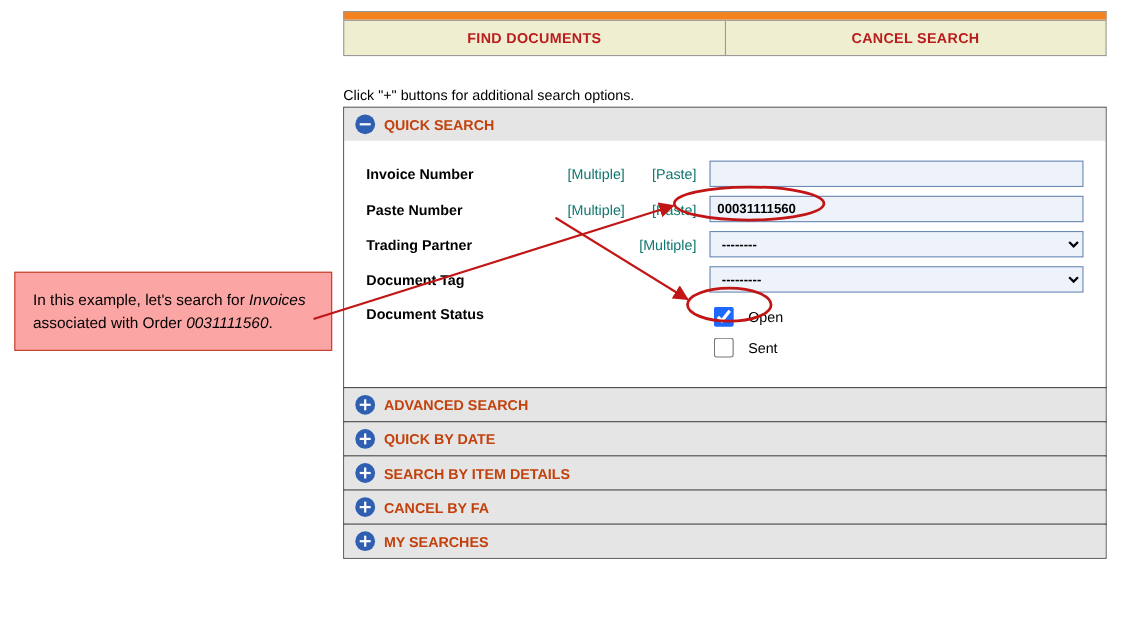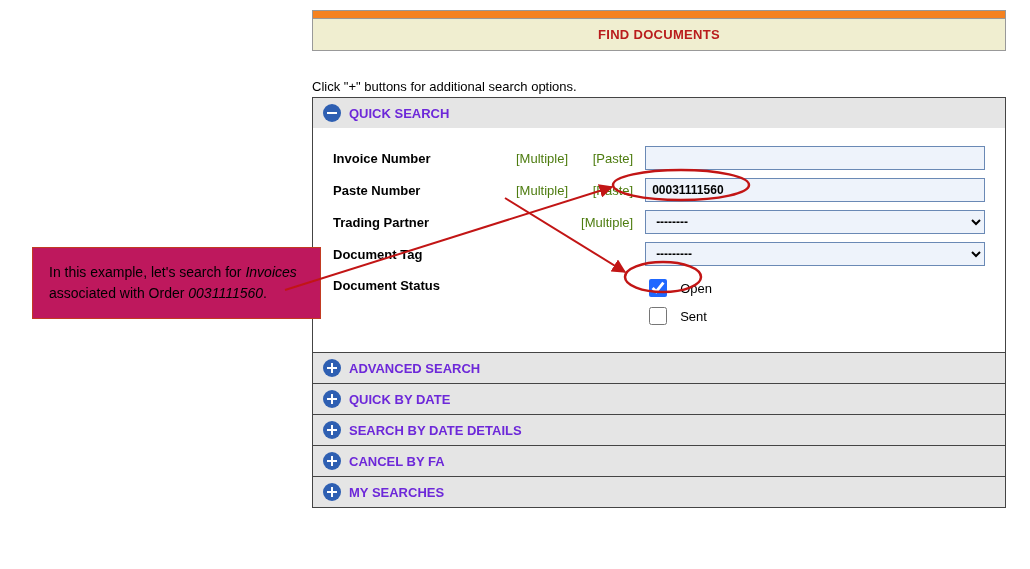--- a/index.html
+++ b/index.html
@@ -4,49 +4,50 @@
 <style>
   html,body{margin:0;padding:0;font-family:Verdana,Arial,sans-serif;font-size:13px;color:#000;background:#fff;}
   .stage{position:relative;width:1030px;height:569px;}
   .panel{position:absolute;left:312px;top:10px;width:694px;}
   .orange-bar{height:7px;background:#f58220;border:1px solid #999;border-bottom:none;}
   .btn-row{display:flex;border:1px solid #999;background:#f0eed0;}
   .btn-row .b{flex:1;text-align:center;padding:8px 0;font-weight:bold;color:#b91c1c;cursor:pointer;border-right:1px solid #999;text-transform:uppercase;letter-spacing:.3px;}
   .btn-row .b:last-child{border-right:none;}
   .hint{margin:28px 0 4px 0;font-size:13px;}
   .section{border:1px solid #444;margin-top:-1px;}
-  .sec-head{background:#e5e5e5;padding:6px 10px;font-weight:bold;color:#6d28d9;display:flex;align-items:center;gap:8px;cursor:pointer;}
+  .sec-head{background:#e5e5e5;padding:6px 10px;font-weight:bold;color:#c2410c;display:flex;align-items:center;gap:8px;cursor:pointer;}
   .ico{width:18px;height:18px;border-radius:50%;background:#2e5fb2;display:inline-flex;align-items:center;justify-content:center;flex:0 0 18px;}
   .ico svg{width:12px;height:12px;fill:#fff;}
   .body{background:#fff;padding:14px 14px 18px 14px;}
   table.form{width:100%;border-collapse:collapse;}
   table.form td{padding:4px 6px;vertical-align:middle;}
   td.lab{font-weight:bold;width:150px;white-space:nowrap;}
   td.links{width:130px;text-align:right;white-space:nowrap;}
-  .lnk{color:#4d7c0f;cursor:pointer;font-weight:normal;margin-left:21px;}
+  .lnk{color:#0f766e;cursor:pointer;font-weight:normal;margin-left:21px;}
   input.fld,select.fld{width:100%;box-sizing:border-box;border:1px solid #6a89b5;background:#eef3fb;height:24px;padding:2px 6px;font-family:inherit;font-size:12px;}
   input.fld.bold{font-weight:bold;}
   select.fld{font-weight:bold;}
   .chk-line{display:flex;align-items:center;gap:10px;padding:2px 0;}
   .chk-line input{width:18px;height:18px;accent-color:#1f68ff;}
   
-  .callout{position:absolute;left:32px;top:247px;width:255px;background:#be185d;border:1px solid #c23b22;padding:14px 16px;line-height:1.5;font-family:Verdana,Arial,sans-serif;font-size:14px;}
+  .callout{position:absolute;left:13px;top:247px;width:255px;background:#fca5a5;border:1px solid #c23b22;padding:14px 16px;line-height:1.5;font-family:Verdana,Arial,sans-serif;font-size:14px;}
   .callout em{font-style:italic;}
   
   svg.anno{position:absolute;left:0;top:0;width:1030px;height:569px;pointer-events:none;}
 </style>
 </head>
 <body>
 
 <div class="stage">
 
   <div class="panel">
     <div class="orange-bar"></div>
     <div class="btn-row">
       <div class="b">FIND DOCUMENTS</div>
+      <div class="b">CANCEL SEARCH</div>
     </div>
 
     <div class="hint">Click "+" buttons for additional search options.</div>
 
     <div class="section">
       <div class="sec-head">
         <span class="ico">
           <svg viewBox="0 0 12 12">
               <rect x="1" y="5" width="10" height="2"></rect>
             </svg>
@@ -134,21 +135,21 @@
     </div>
       </div>
     <div class="section">
         <div class="sec-head">
       <span class="ico">
             <svg viewBox="0 0 12 12">
               <rect x="5" y="1" width="2" height="10"></rect>
               <rect x="1" y="5" width="10" height="2"></rect>
             </svg>
           </span>
-      <span>SEARCH BY DATE DETAILS</span>
+      <span>SEARCH BY ITEM DETAILS</span>
     </div>
       </div>
     <div class="section">
         <div class="sec-head">
       <span class="ico">
             <svg viewBox="0 0 12 12">
               <rect x="5" y="1" width="2" height="10"></rect>
               <rect x="1" y="5" width="10" height="2"></rect>
             </svg>
           </span>

